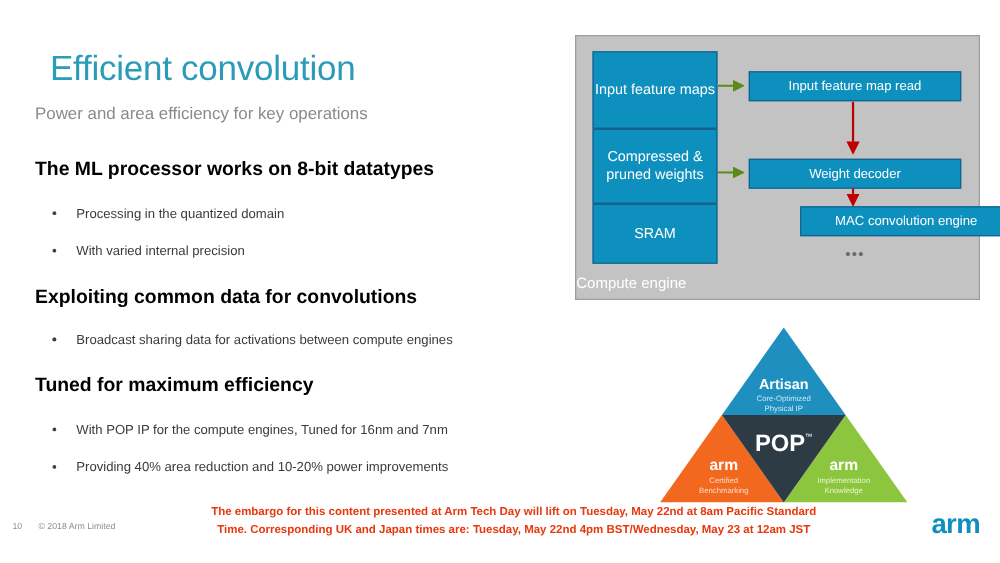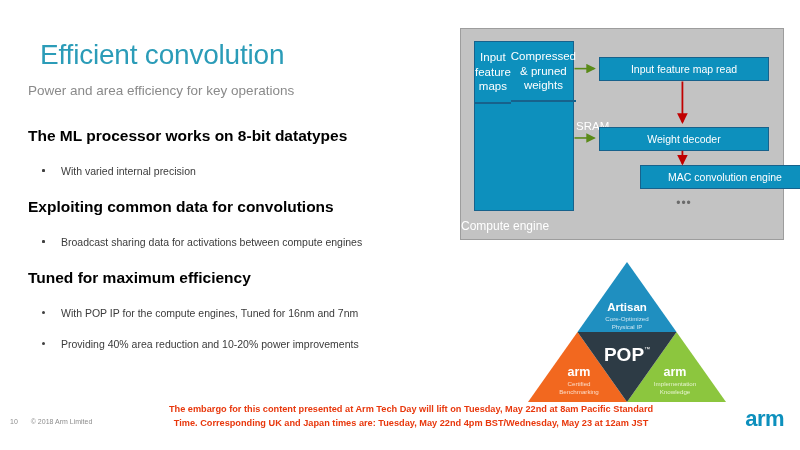--- a/index.html
+++ b/index.html
@@ -42,21 +42,21 @@
     position:absolute;left:460px;top:28px;
     width:324px;height:212px;
     background:#c3c3c3;border:1px solid #9d9d9d;
     box-sizing:border-box;
   }
   .sram-col{
     position:absolute;left:13px;top:12px;
     width:100px;height:170px;
     background:#0d90bd;border:1px solid #17628c;
     box-sizing:border-box;
-    display:flex;flex-direction:row;
+    display:flex;flex-direction:column;
   }
   .sram-cell{
     display:flex;align-items:center;justify-content:center;
     color:#ffffff;font-size:11.5px;text-align:center;line-height:1.25;
     box-sizing:border-box;
   }
   .sram-cell.c1{height:62px;border-bottom:2px solid #17628c;}
   .sram-cell.c2{height:60px;border-bottom:2px solid #17628c;}
   .sram-cell.c3{flex:1;}
 
@@ -109,20 +109,21 @@
 
   <div class="left">
     <h1 class="title">Efficient convolution</h1>
     <div class="subtitle">Power and area efficiency for key operations</div>
 
     <div class="blk1">
       <div class="section">The ML processor works on 8-bit datatypes</div>
       <ul class="bullets">
         <li class="bullet" style="margin-top:19px;">
           <span class="dot"></span>
+          <span>Processing in the quantized domain</span>
         </li>
         <li class="bullet" style="margin-top:17px;">
           <span class="dot"></span>
           <span>With varied internal precision</span>
         </li>
       </ul>
     </div>
 
     <div style="margin-top:20px;">
       <div class="section">Exploiting common data for convolutions</div>

